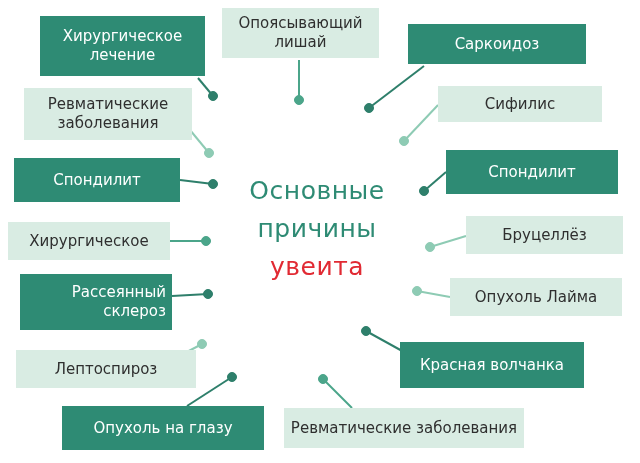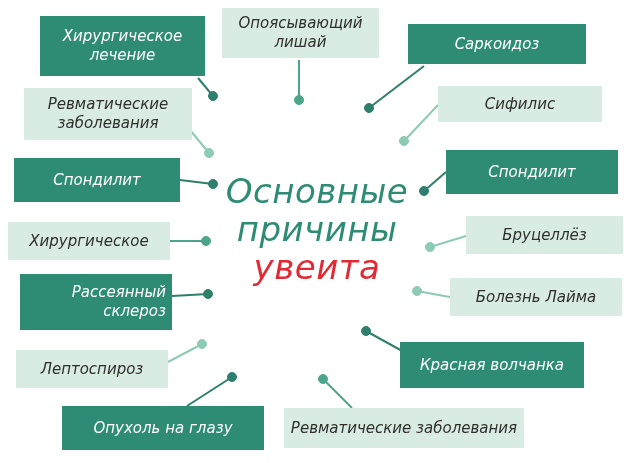--- a/index.html
+++ b/index.html
@@ -19,21 +19,20 @@
     padding: 0;
     background: var(--background);
     font-family: "DejaVu Sans", "Liberation Sans", sans-serif;
   }
   .canvas {
     position: relative;
     width: 640px;
     height: 463px;
     background: var(--background);
     overflow: hidden;
-    font-style: italic;
   }
   .connectors {
     position: absolute;
     inset: 0;
     pointer-events: none;
   }
   .connectors line { stroke-width: 2; }
   .connectors .c-dark  { stroke: var(--line-dark);  fill: var(--line-dark); }
   .connectors .c-mid   { stroke: var(--line-mid);   fill: var(--line-mid); }
   .connectors .c-light { stroke: var(--line-light); fill: var(--line-light); }
@@ -56,32 +55,32 @@
   .n2  { left: 222px; top: 8px;   width: 157px; height: 50px; }
   .n3  { left: 408px; top: 24px;  width: 178px; height: 40px; }
   .n4  { left: 24px;  top: 88px;  width: 168px; height: 52px; }
   .n5  { left: 438px; top: 86px;  width: 164px; height: 36px; }
   .n6  { left: 14px;  top: 158px; width: 166px; height: 44px; }
   .n7  { left: 446px; top: 150px; width: 172px; height: 44px; }
   .n8  { left: 8px;   top: 222px; width: 162px; height: 38px; }
   .n9  { left: 466px; top: 216px; width: 157px; height: 38px; }
   .n10 { left: 20px;  top: 274px; width: 152px; height: 56px; text-align: right; }
   .n11 { left: 450px; top: 278px; width: 172px; height: 38px; }
-  .n12 { left: 16px;  top: 350px; width: 152px; height: 38px; }
+  .n12 { left: 16px;  top: 350px; width: 180px; height: 38px; }
   .n13 { left: 400px; top: 342px; width: 184px; height: 46px; }
   .n14 { left: 62px;  top: 406px; width: 202px; height: 44px; }
   .n15 { left: 284px; top: 408px; width: 240px; height: 40px; }
 
   .center-title {
     position: absolute;
     left: 222px;
     top: 172px;
     width: 190px;
     text-align: center;
-    font-size: 34px;
+    font-size: 25px;
     line-height: 38px;
     letter-spacing: 0.5px;
   }
   .center-title .t-green { color: var(--title-green); }
   .center-title .t-red   { color: var(--title-red); }
 </style>
 </head>
 <body>
 
 <div class="canvas">
@@ -157,21 +156,21 @@
   <div class="node light n8">
       <span>Хирургическое</span>
     </div>
   <div class="node light n9">
       <span>Бруцеллёз</span>
     </div>
   <div class="node dark n10">
       <span>Рассеянный склероз</span>
     </div>
   <div class="node light n11">
-      <span>Болезнь Лайма</span>
+      <span>Опухоль Лайма</span>
     </div>
   <div class="node light n12">
       <span>Лептоспироз</span>
     </div>
   <div class="node dark n13">
       <span>Красная волчанка</span>
     </div>
   <div class="node dark n14">
       <span>Опухоль на глазу</span>
     </div>

